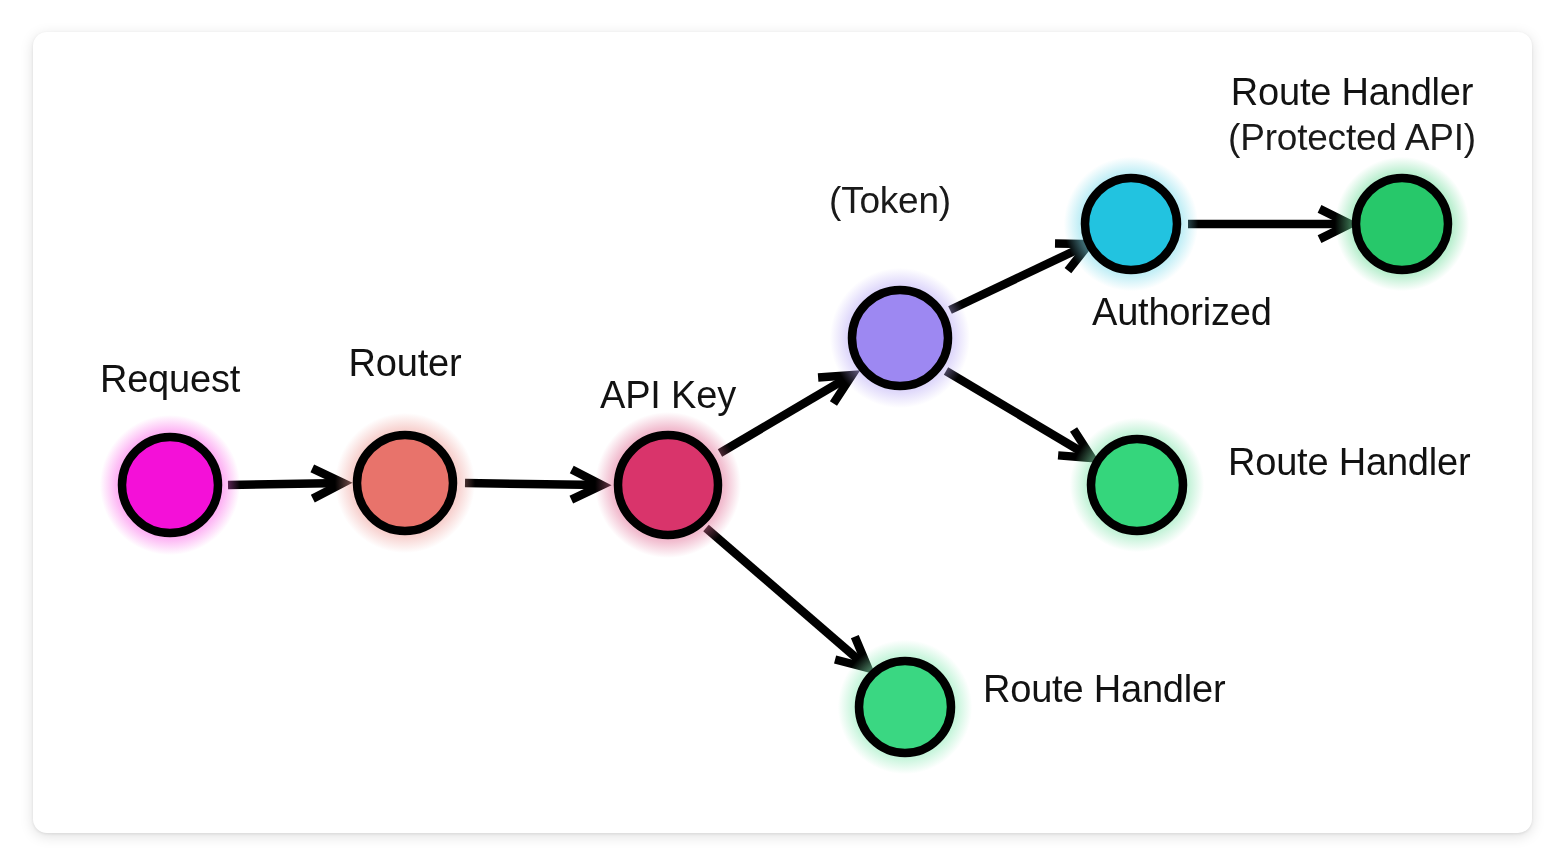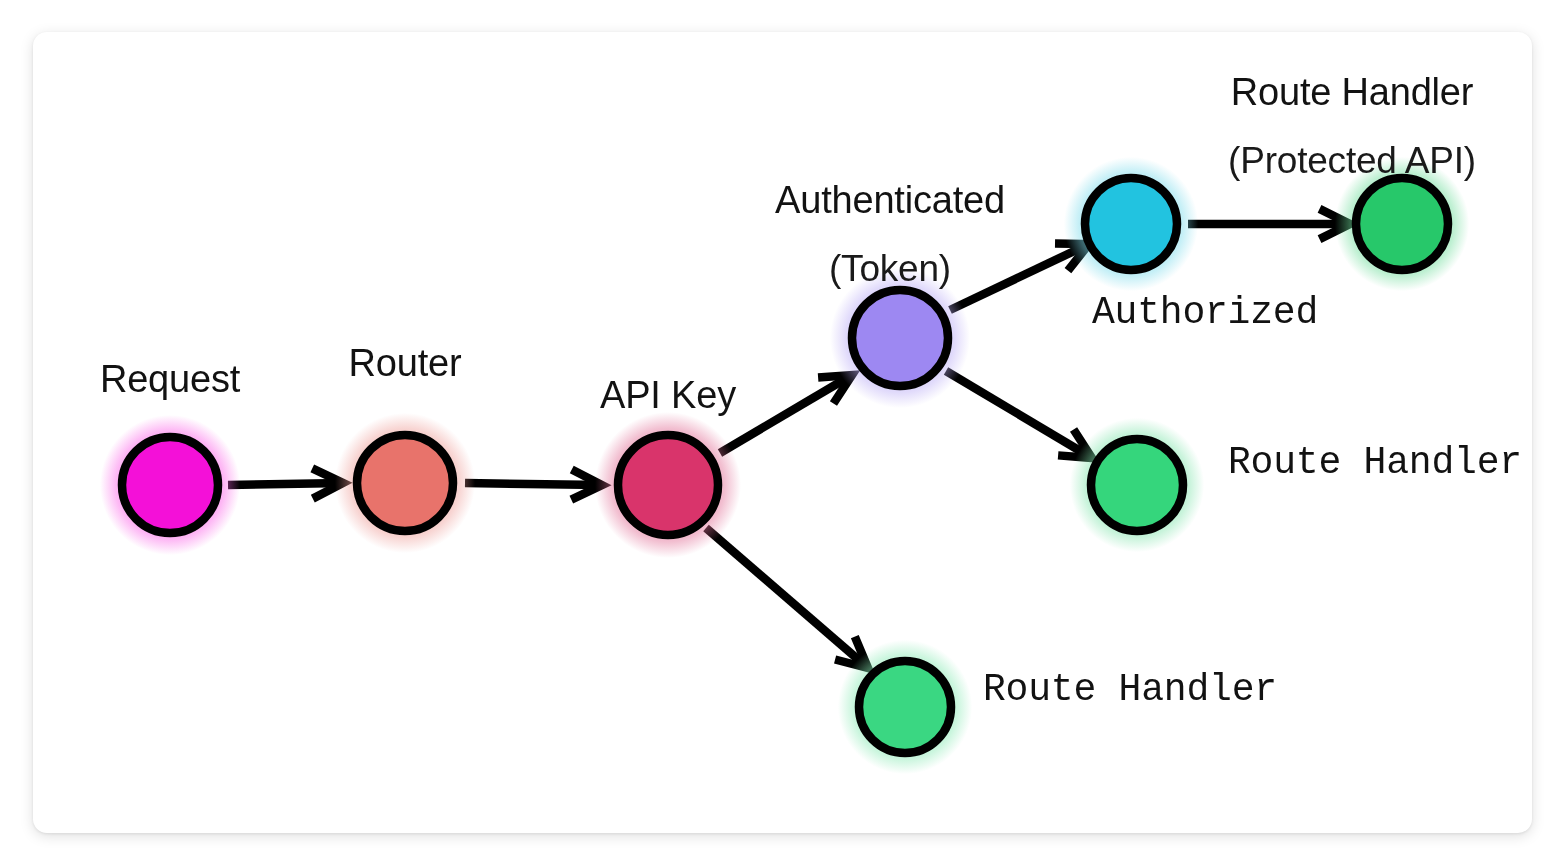--- a/index.html
+++ b/index.html
@@ -41,24 +41,23 @@
     font-size: 38px;
     line-height: 45px;
     white-space: nowrap;
     letter-spacing: -0.2px;
   }
   .node-label .sub {
     display: block;
     font-size: 37px;
     font-weight: 300;
     color: #1a1a1a;
-    margin-top: 23px;
   }
   .lbl-center { transform: translateX(-50%); text-align: center; }
-  .lbl-left   { text-align: center; font-family: Liberation Mono, monospace; }
+  .lbl-left   { text-align: center; }
 </style>
 </head>
 <body>
 
 <div id="stage">
   <div id="card"></div>
   <svg id="diagram" viewBox="0 0 1565 866" xmlns="http://www.w3.org/2000/svg">
     <defs id="svg-defs">
         <radialGradient id="glow-request">
           <stop offset="0" stop-color="#fb63e8" stop-opacity="0.95"></stop>
@@ -179,19 +178,19 @@
           <circle cx="905" cy="707" r="67.16" fill="url(#glow-route-handler-public)"></circle>
           <circle cx="905" cy="707" r="45" fill="#3ad782"></circle>
           <circle cx="905" cy="707" r="46" fill="none" stroke="#000000" stroke-width="8.5"></circle>
         </g>
       </g>
   </svg>
   <div id="labels-layer">
       <div class="node-label lbl-center" style="left: 170px; top: 357px;"><span>Request</span></div>
       <div class="node-label lbl-center" style="left: 405px; top: 341px;"><span>Router</span></div>
       <div class="node-label lbl-center" style="left: 668px; top: 357px; margin-top: 16px;"><span>API Key</span></div>
-      <div class="node-label lbl-center" style="left: 890px; top: 178px;"><span>Authenticated</span><span class="sub">(Token)</span></div>
+      <div class="node-label lbl-center" style="left: 890px; top: 178px;"><span class="sub">(Token)</span></div>
       <div class="node-label lbl-left" style="left: 1092px; top: 290px;"><span>Authorized</span></div>
       <div class="node-label lbl-center" style="left: 1352px; top: 70px;"><span>Route Handler</span><span class="sub">(Protected API)</span></div>
       <div class="node-label lbl-left" style="left: 1228px; top: 440px;"><span>Route Handler</span></div>
       <div class="node-label lbl-left" style="left: 983px; top: 667px;"><span>Route Handler</span></div>
     </div>
 </div>
 
 </body></html>

